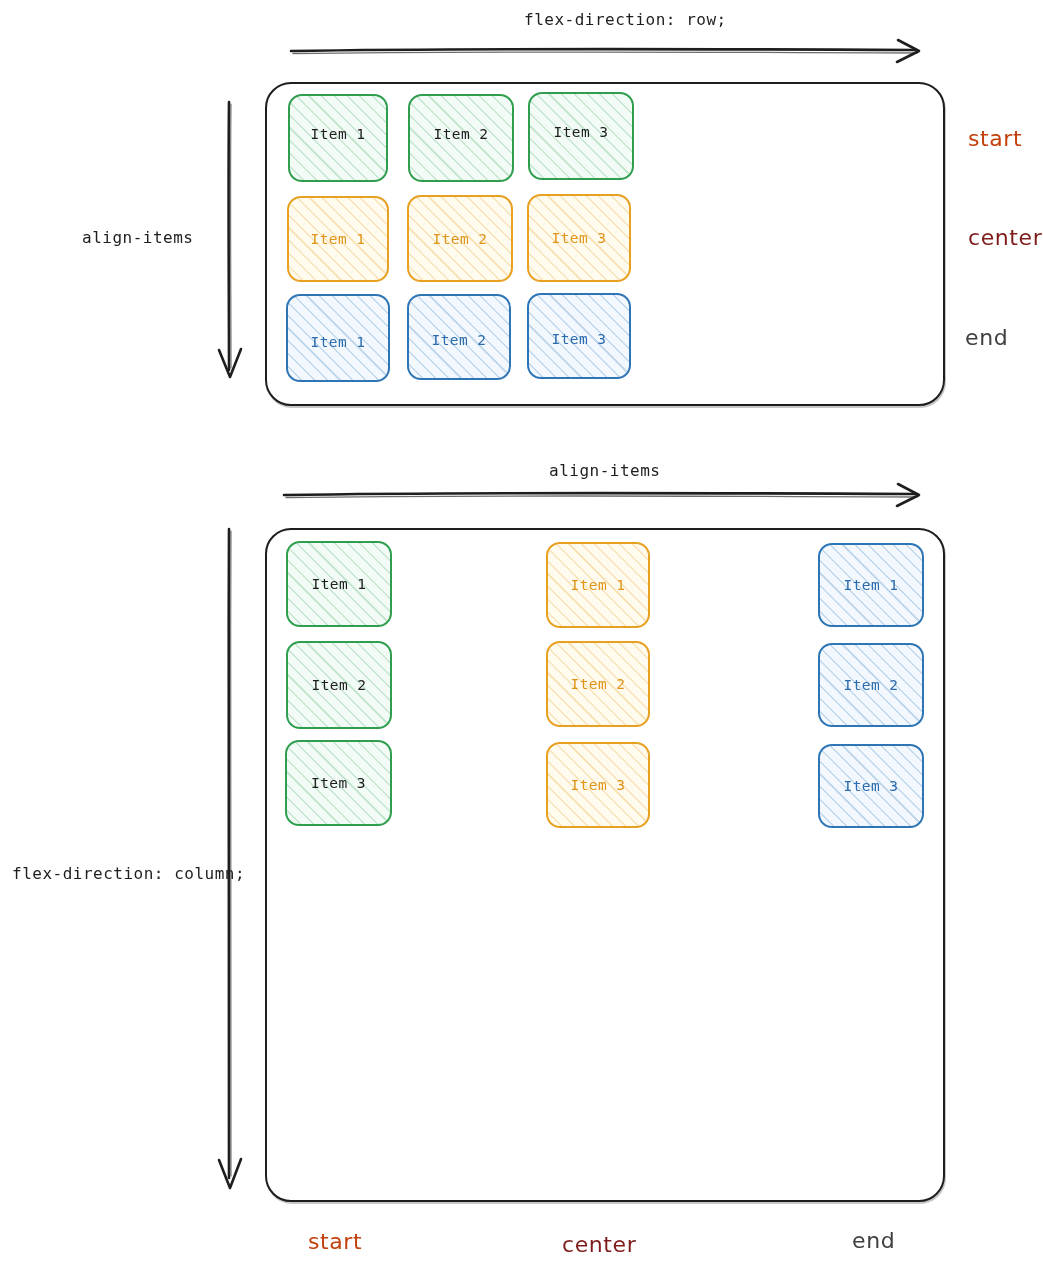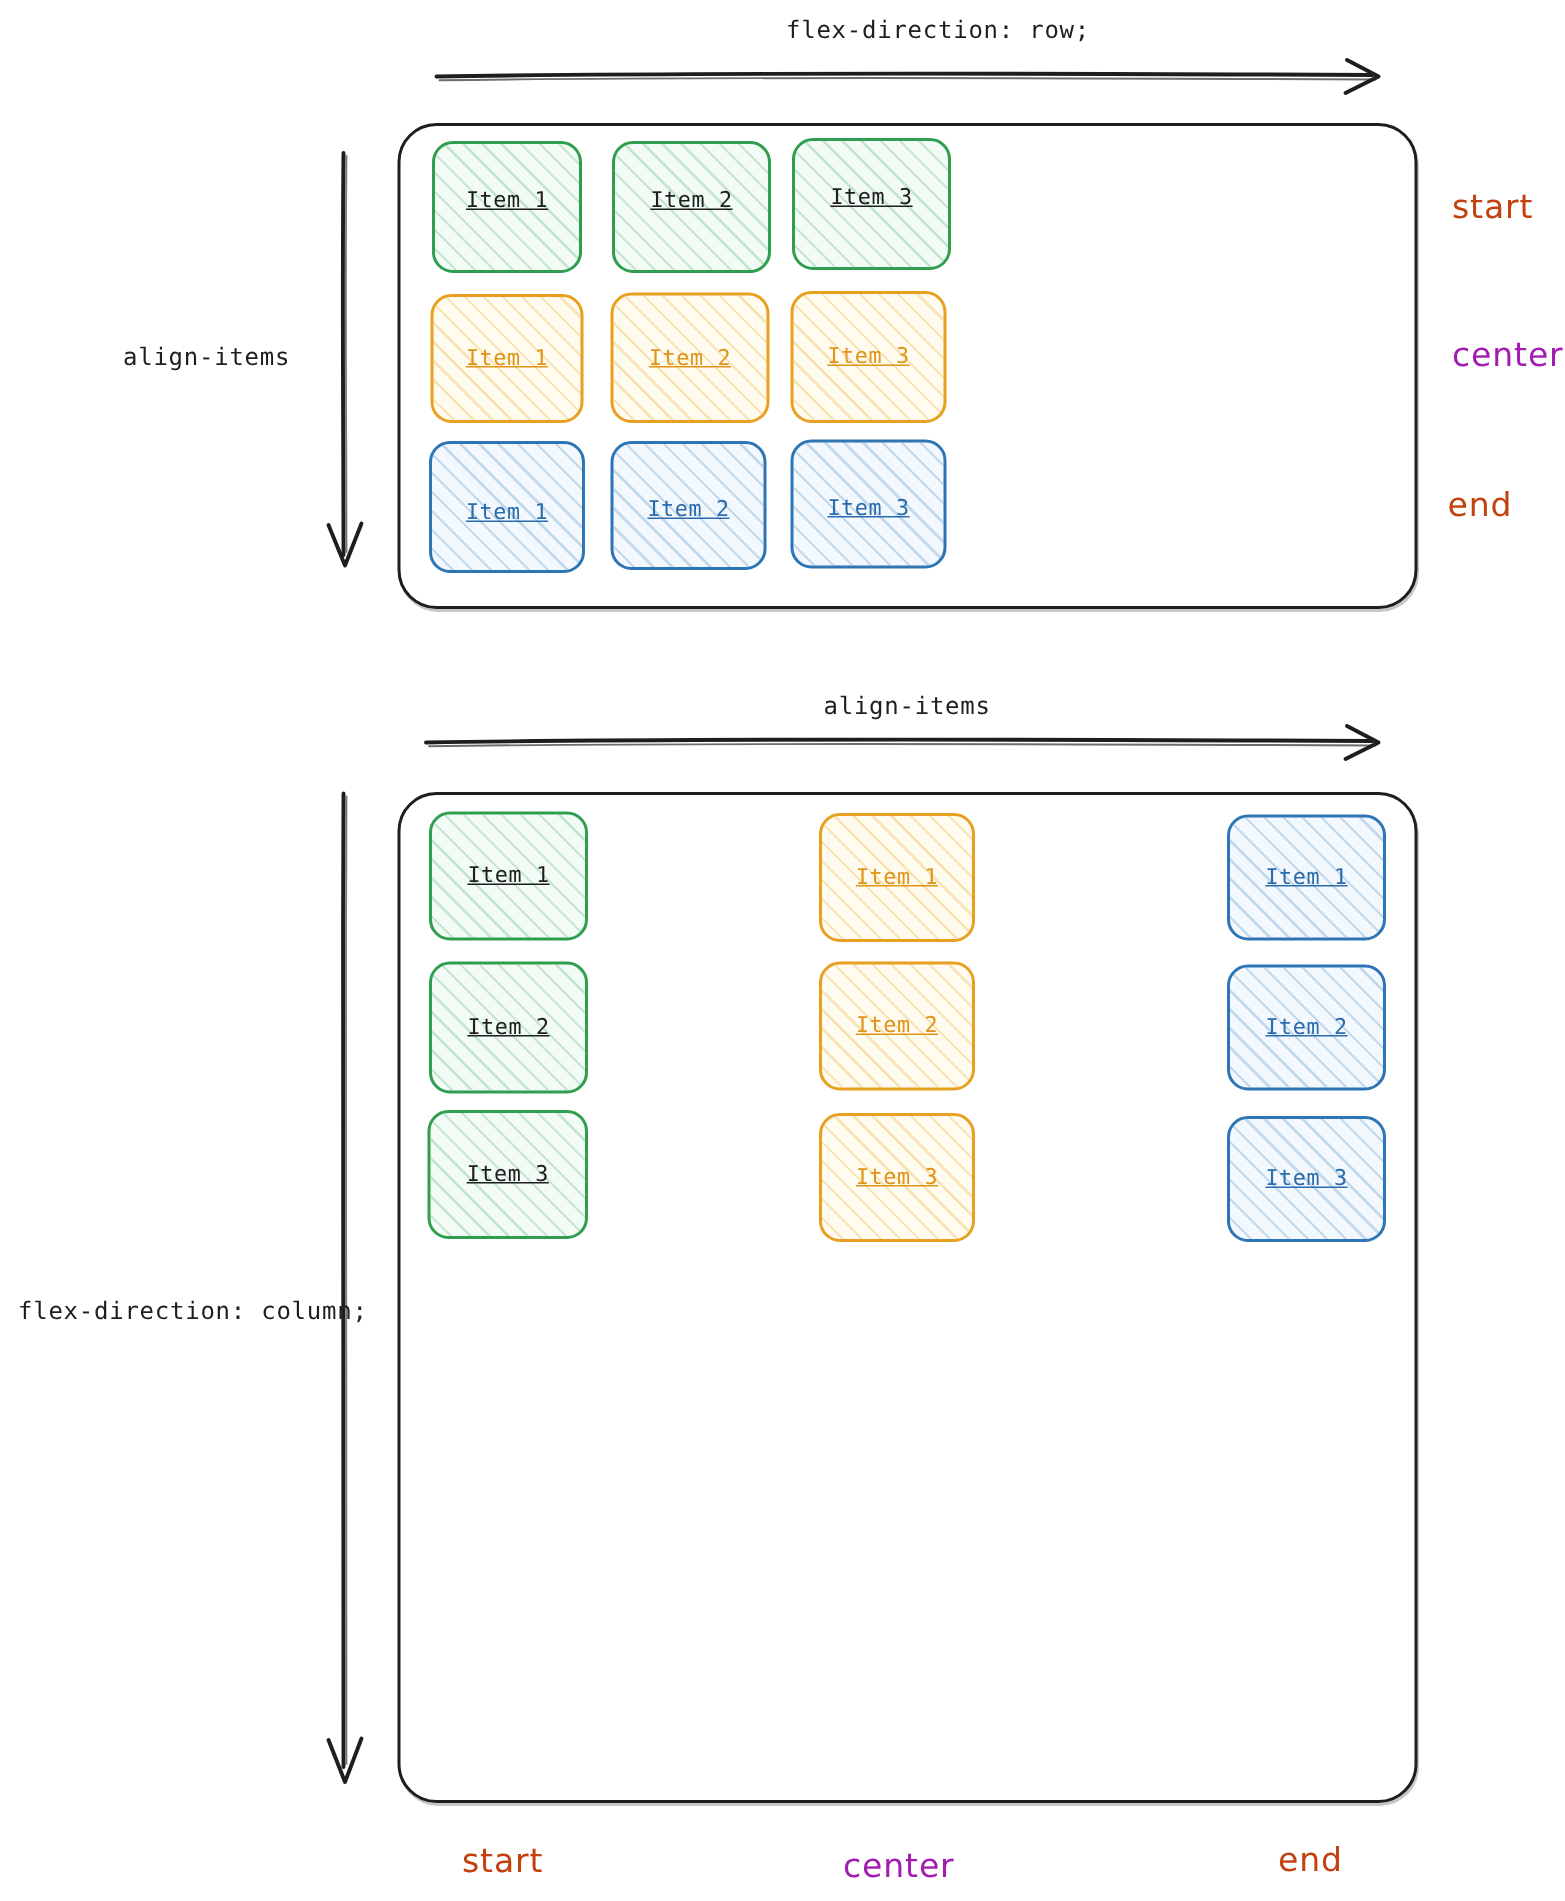--- a/index.html
+++ b/index.html
@@ -15,22 +15,22 @@
     position:absolute;
     font-family:"DejaVu Sans Mono","Liberation Mono",monospace;
     font-size:16px;letter-spacing:.5px;color:#1e1e1e;white-space:nowrap;
   }
   .hand-label{
     position:absolute;
     font-family:"DejaVu Sans","Liberation Sans",sans-serif;
     font-size:22px;font-weight:400;white-space:nowrap;letter-spacing:.6px;
   }
   .hand-label.green{color:#c2410c;}
-  .hand-label.orange{color:#a21caf;}
-  .hand-label.blue{color:#c2410c;}
+  .hand-label.orange{color:#7f1d1d;}
+  .hand-label.blue{color:#404040;}
 
   
   .overlay{position:absolute;left:0;top:0;width:1043px;height:1267px;pointer-events:none;}
 
   
   .container{
     position:absolute;
     border:2.4px solid #1e1e1e;
     border-radius:26px;
     background:#ffffff;
@@ -83,21 +83,21 @@
     color:#2a6cad;
     align-items:flex-end;
   }
   .blue-box::after{
     background:repeating-linear-gradient(45deg,
       rgba(46,117,182,.24) 0 1.6px, rgba(46,117,182,0) 1.6px 9px);
   }
   
   .vcenter{align-items:center !important;}
 
-  .item-box .lbl{padding:0;text-decoration:underline;}
+  .item-box .lbl{padding:0;}
   .green-box .lbl{padding-top:30px;}
   .orange-box .lbl{padding:0;}
   .blue-box .lbl{padding-bottom:30px;}
   .vcenter .lbl{padding:0 !important;}
 </style>
 </head>
 <body>
 
 <div class="stage">
 

